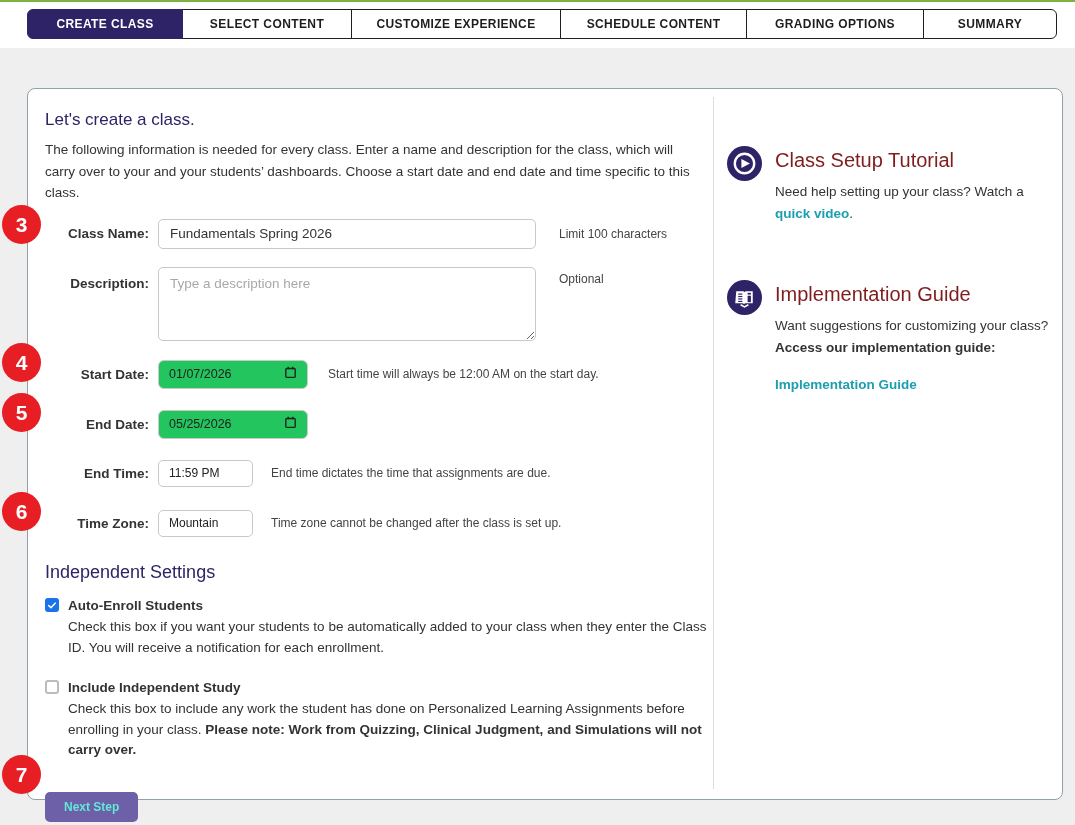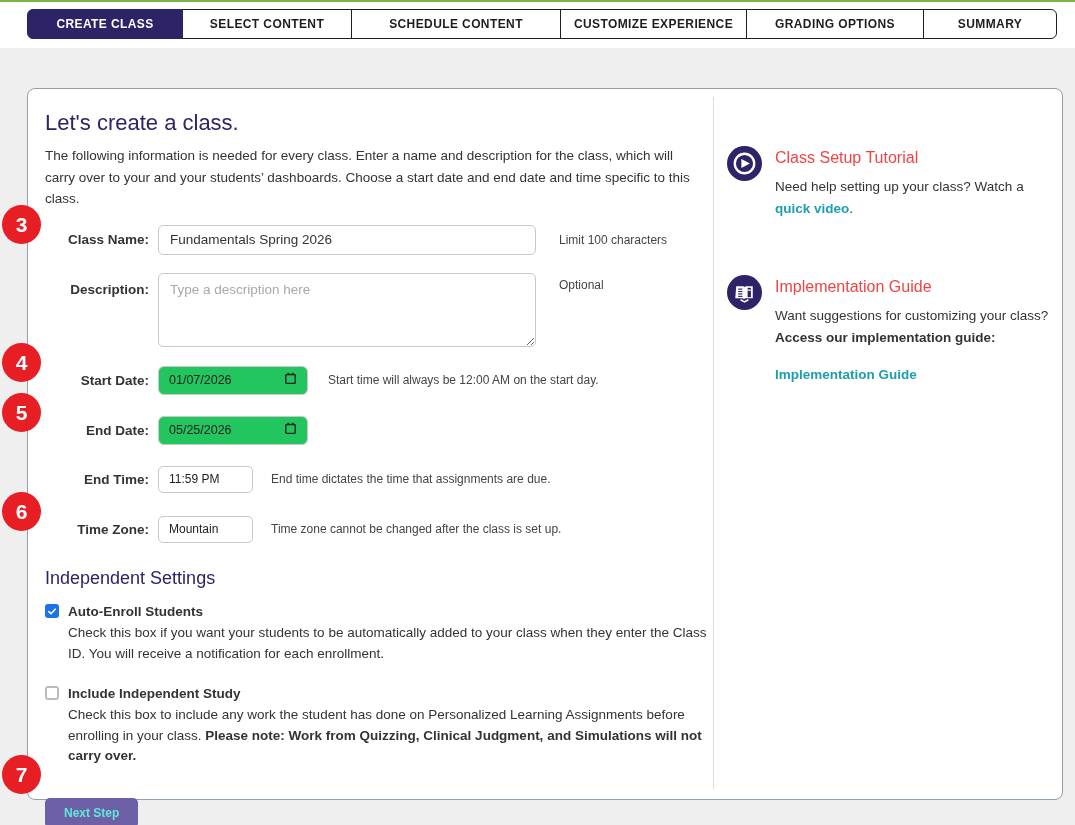--- a/index.html
+++ b/index.html
@@ -25,21 +25,21 @@
 
   
   .content-bg { position:absolute; top:48px; left:0; right:0; bottom:0; background:#efefef; }
 
   
   .card { position:absolute; left:27px; top:40px; width:1036px; height:712px; background:#fff;
           border:1px solid #90a1ab; border-radius:8px; display:flex; }
   .left-col { width:685px; min-width:685px; padding:21px 0 0 17px; }
   .right-col { flex:1; border-left:1px solid #dcdcdc; margin:8px 0 10px 0; padding:0 16px 0 13px; }
 
-  .page-title { font-size:22px; font-weight:500; color:#2d2366; margin:0 0 9px 0; }
+  .page-title { font-size:17px; font-weight:500; color:#2d2366; margin:0 0 9px 0; }
   .intro { font-size:13.5px; color:#333; line-height:1.6; width:660px; margin:0 0 15px 0; }
 
   
   .form-row { display:flex; align-items:center; }
   .flabel { width:104px; min-width:104px; text-align:right; font-weight:700; font-size:13.5px;
             color:#333; margin-right:9px; }
   .row-classname { margin-bottom:18px; }
   .row-desc { align-items:flex-start; margin-bottom:19px; }
   .row-desc .flabel { padding-top:9px; }
   .row-date { margin-bottom:21px; }
@@ -74,21 +74,21 @@
 
   .next-btn { margin:10px 0 0 0; background:#6e5fa9; color:#5eead4; font-weight:700; font-size:12px;
               border:none; border-radius:5px; padding:8px 19px; cursor:pointer; font-family:inherit; }
 
   
   .help-block { display:flex; }
   .help-block-1 { margin-top:49px; }
   .help-block-2 { margin-top:56px; }
   .help-icon { width:35px; min-width:35px; height:35px; }
   .help-body { margin-left:13px; }
-  .help-title { font-size:16px; font-weight:400; color:#ef4444; margin:3px 0 9px 0; }
+  .help-title { font-size:20px; font-weight:400; color:#7f1d1d; margin:3px 0 9px 0; }
   .help-text { font-size:13.5px; color:#333; line-height:1.6; margin:0; width:274px; }
   .link { color:#1b9fae; font-weight:700; cursor:pointer; text-decoration:none; }
   .guide-bold { font-weight:700; }
   .guide-link { display:inline-block; margin-top:19px; font-size:13.5px; }
 
   
   .badge { position:absolute; left:2px; width:39px; height:39px; border-radius:50%;
            background:#e81e25; color:#fff; font-size:21px; font-weight:700;
            display:flex; align-items:center; justify-content:center; z-index:5; }
   .badge-3 { top:205px; } .badge-4 { top:343px; } .badge-5 { top:393px; }
@@ -96,22 +96,22 @@
 </style>
 </head>
 <body>
 
 <div class="page">
   <div class="top-line"></div>
 
   <div class="tabbar">
     <div class="tab active">CREATE CLASS</div>
     <div class="tab">SELECT CONTENT</div>
+    <div class="tab">CUSTOMIZE EXPERIENCE</div>
     <div class="tab">SCHEDULE CONTENT</div>
-    <div class="tab">CUSTOMIZE EXPERIENCE</div>
     <div class="tab">GRADING OPTIONS</div>
     <div class="tab">SUMMARY</div>
   </div>
 
   <div class="content-bg">
     <div class="card">
 
       <div class="left-col">
         <h1 class="page-title">Let's create a class.</h1>
         <p class="intro">The following information is needed for every class. Enter a name and description for the class, which will carry over to your and your students’ dashboards. Choose a start date and end date and time specific to this class.</p>

